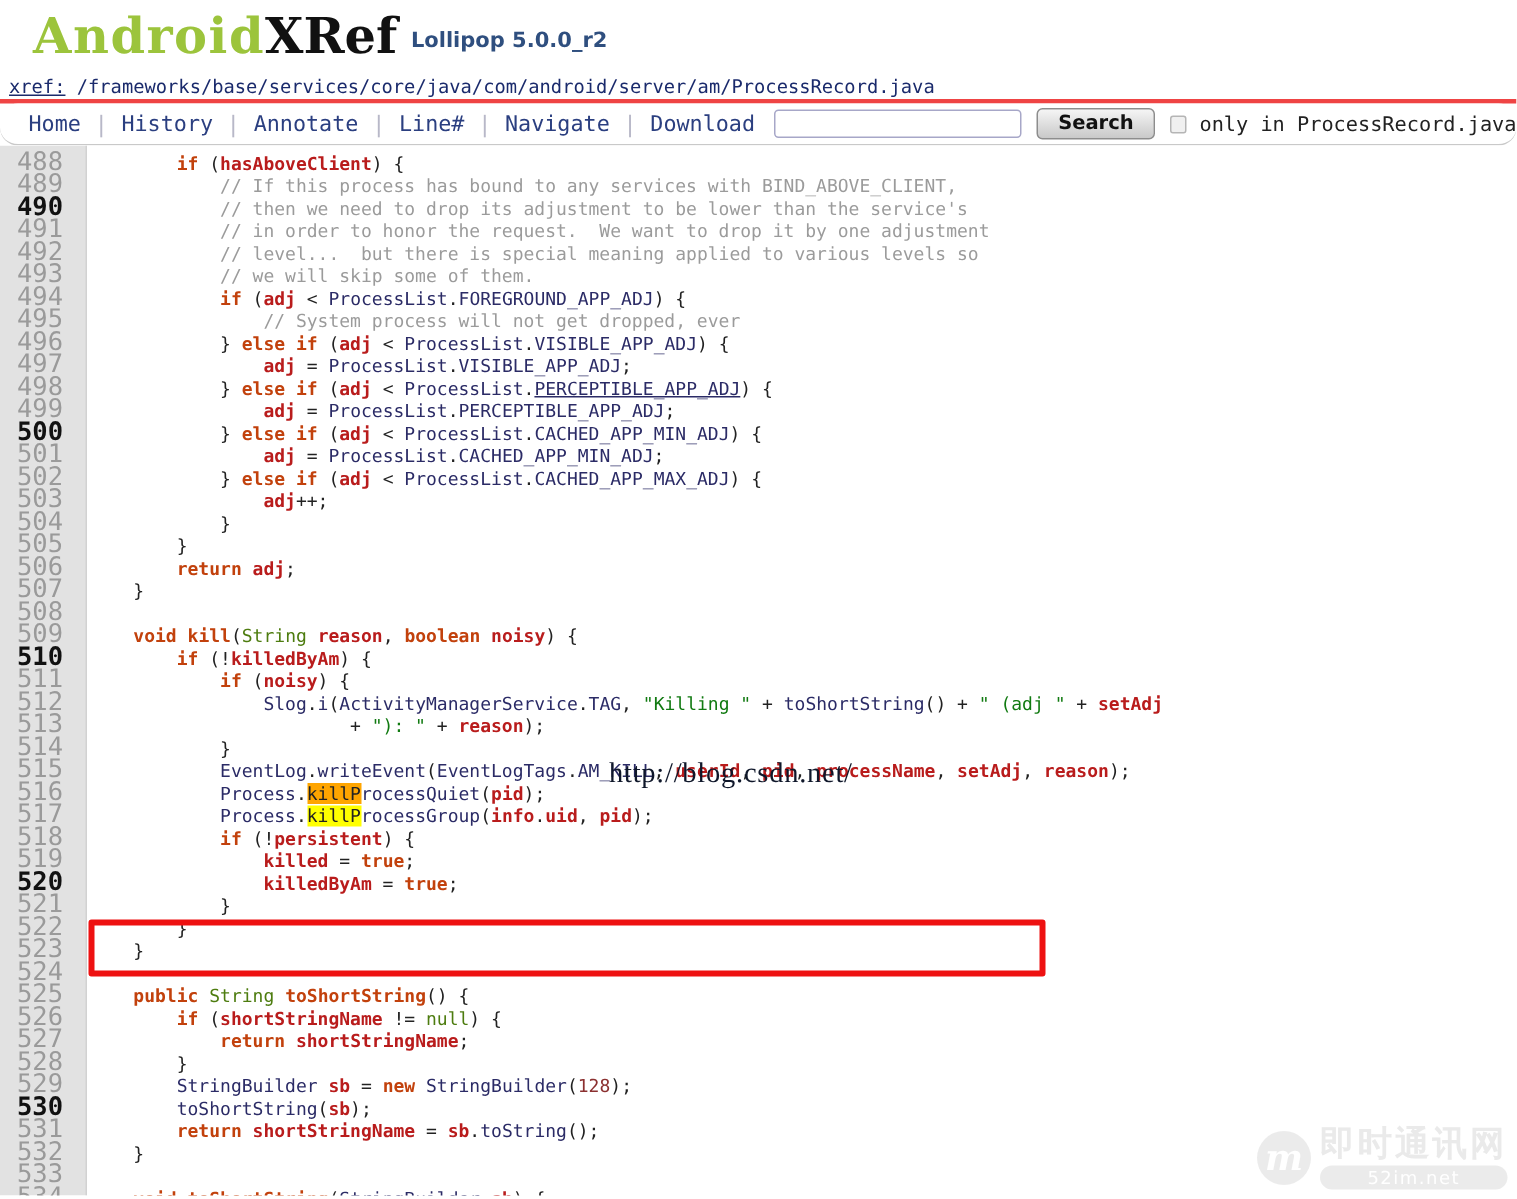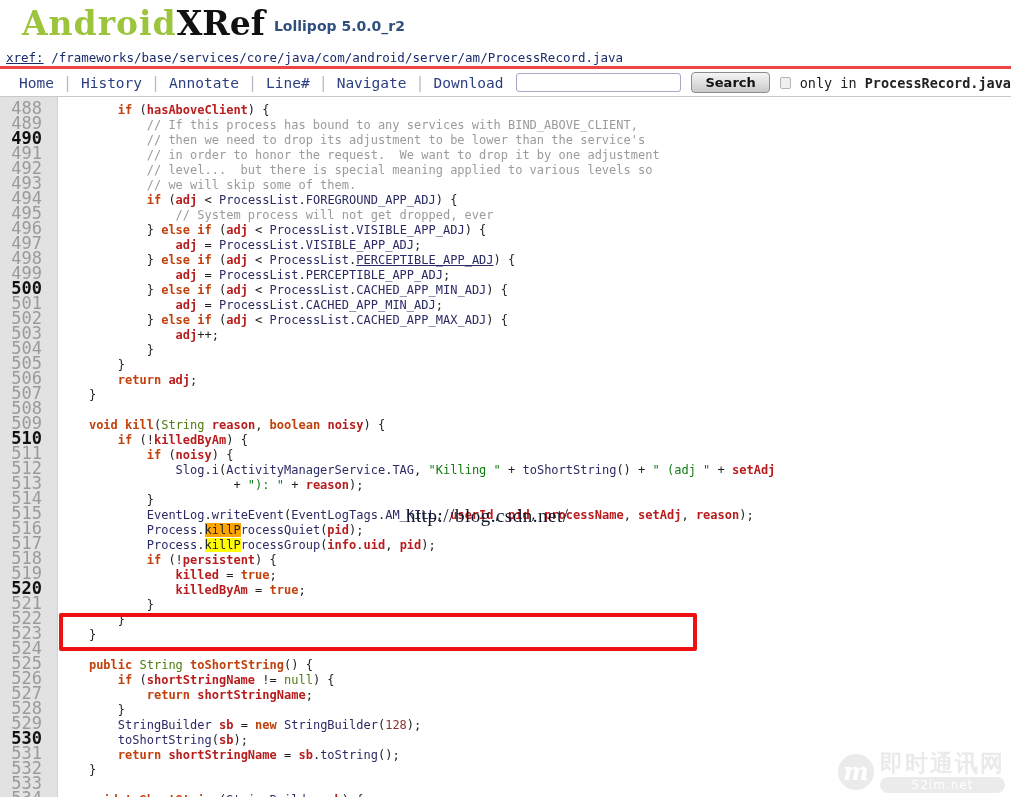--- a/index.html
+++ b/index.html
@@ -56,20 +56,21 @@
 
   
   #menubar {
     height: 28px;
     display: flex;
     align-items: center;
     padding-left: 10px;
     border-bottom: 1px solid #c9c9c9;
     background: #ffffff;
     white-space: nowrap;
+    border-radius: 12px;
   }
   #menubar .mitem {
     font-family: "DejaVu Sans Mono", "Liberation Mono", monospace;
     font-size: 14.5px;
     color: #2b3f80;
     padding: 0 9px;
     cursor: pointer;
   }
   #menubar .msep {
     color: #b8b8c8;
@@ -110,21 +111,21 @@
     display: inline-block;
     vertical-align: middle;
     cursor: pointer;
   }
   #onlytxt {
     margin-left: 9px;
     font-family: "DejaVu Sans Mono", "Liberation Mono", monospace;
     font-size: 13.5px;
     color: #222;
   }
-  #onlytxt b { font-weight: bold; }
+  #onlytxt b { font-weight: normal; }
 
   
   #codewrap {
     position: relative;
     height: 700px;
     overflow: hidden;
   }
   #gutter {
     position: absolute;
     left: 0; top: 0;

